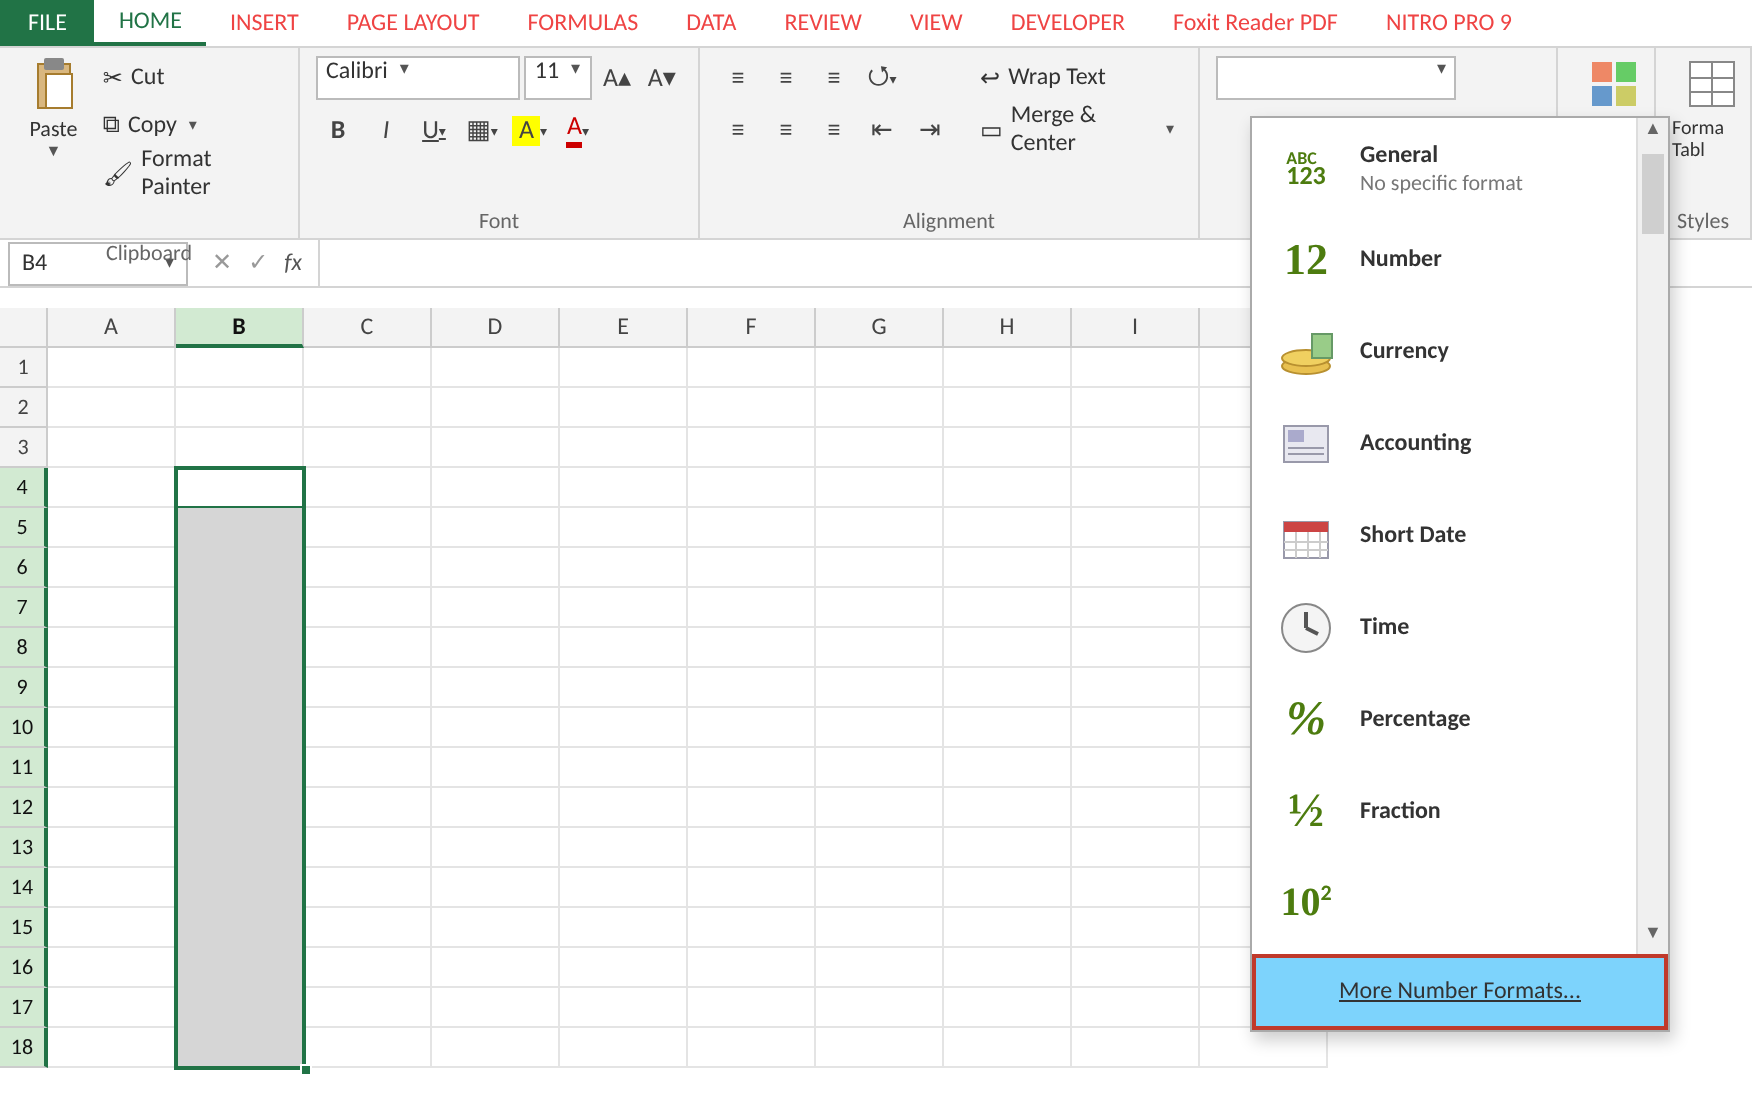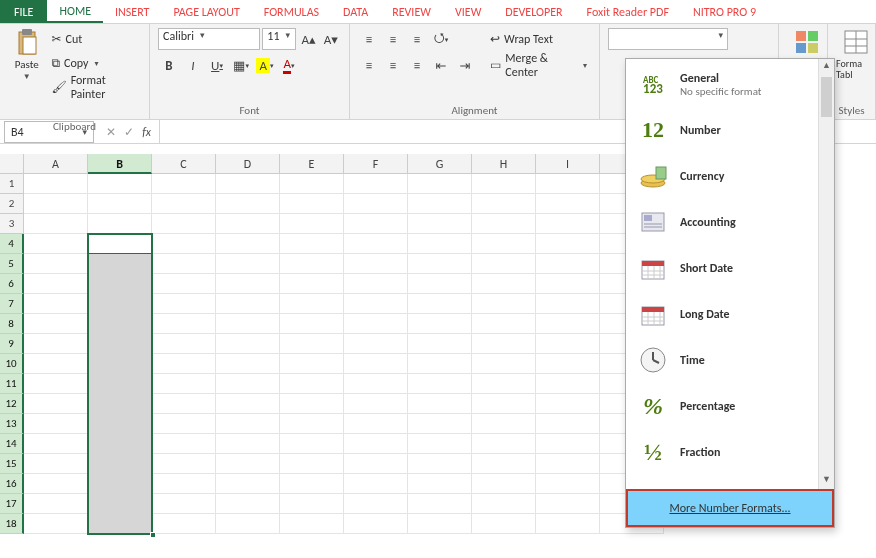--- a/index.html
+++ b/index.html
@@ -554,36 +554,20 @@
             <line x1="4" y1="16" x2="26" y2="16" stroke="#ccc"></line>
             <line x1="4" y1="20" x2="26" y2="20" stroke="#ccc"></line>
           </svg>
         </div>
         <div class="dd-text">
           <div class="dd-label">Short Date</div>
         </div>
       </div>
       <div class="dd-item">
         <div class="dd-ico">
-          <svg width="30" height="26">
-            <rect x="4" y="6" width="22" height="18" fill="#fff" stroke="#99a"></rect>
-            <rect x="4" y="6" width="22" height="5" fill="#c44"></rect>
-            <line x1="10" y1="11" x2="10" y2="24" stroke="#ccc"></line>
-            <line x1="16" y1="11" x2="16" y2="24" stroke="#ccc"></line>
-            <line x1="22" y1="11" x2="22" y2="24" stroke="#ccc"></line>
-            <line x1="4" y1="16" x2="26" y2="16" stroke="#ccc"></line>
-            <line x1="4" y1="20" x2="26" y2="20" stroke="#ccc"></line>
-          </svg>
-        </div>
-        <div class="dd-text">
-          <div class="dd-label">Long Date</div>
-        </div>
-      </div>
-      <div class="dd-item">
-        <div class="dd-ico">
           <svg width="30" height="30">
             <circle cx="15" cy="15" r="12" fill="#f4f4f4" stroke="#888"></circle>
             <line x1="15" y1="15" x2="15" y2="7" stroke="#555" stroke-width="2"></line>
             <line x1="15" y1="15" x2="21" y2="18" stroke="#555" stroke-width="2"></line>
           </svg>
         </div>
         <div class="dd-text">
           <div class="dd-label">Time</div>
         </div>
       </div>

